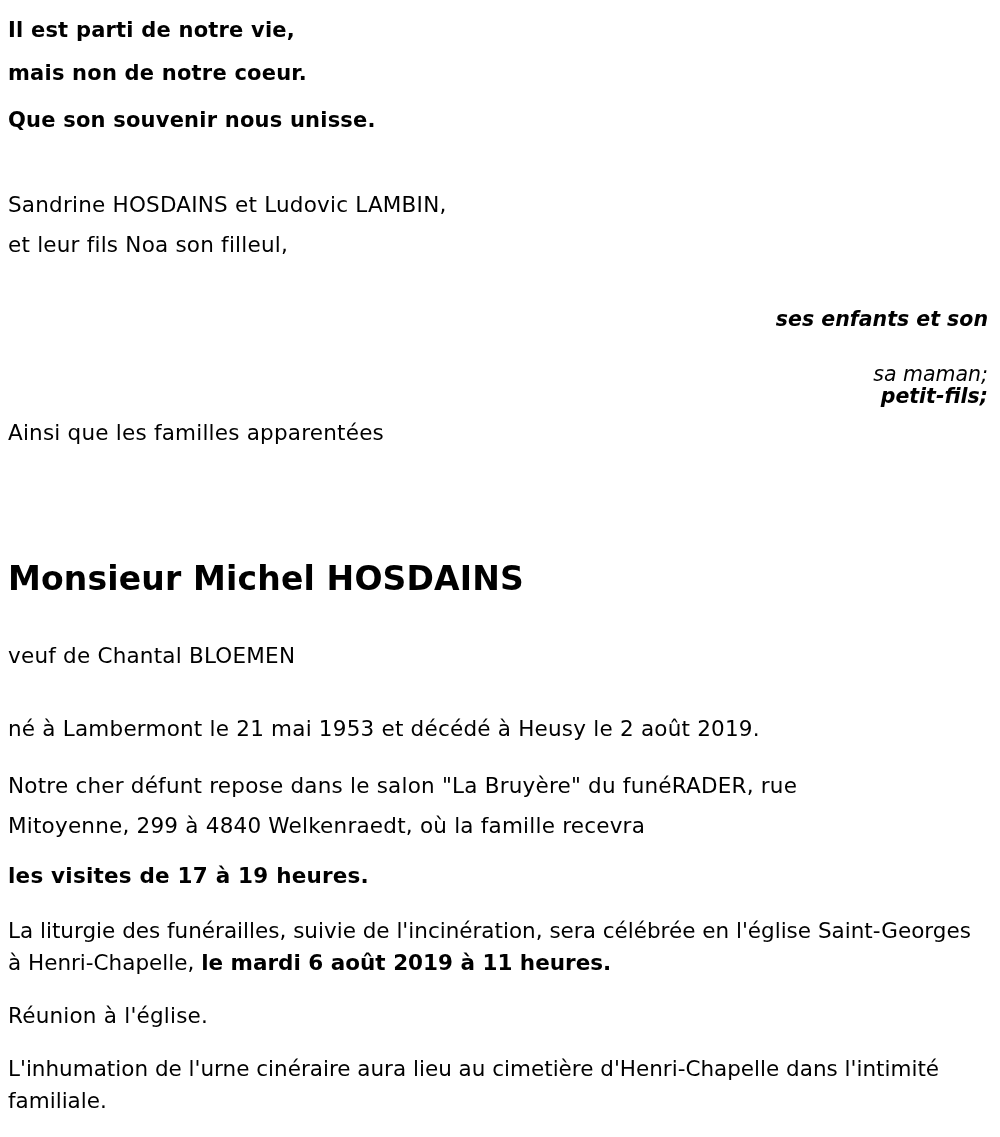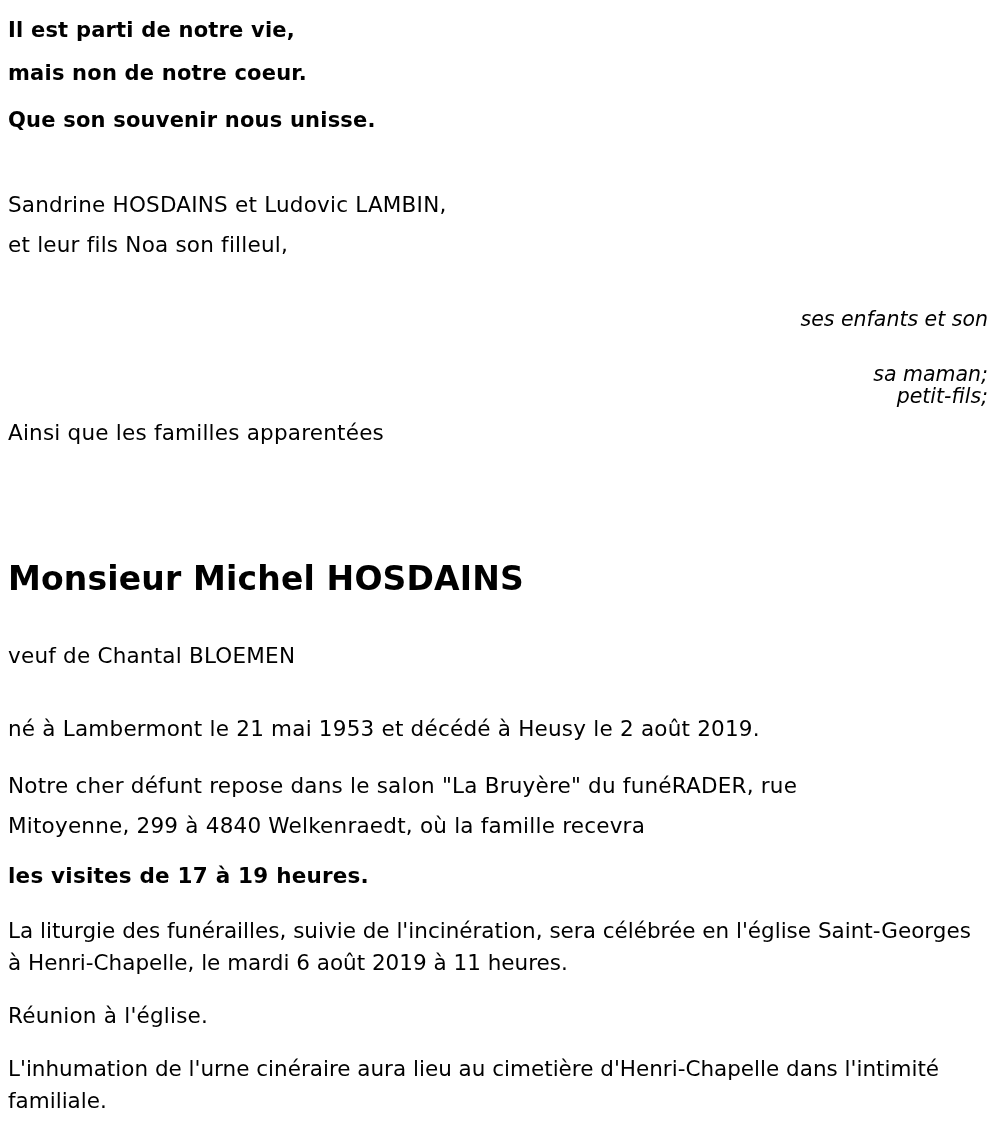--- a/index.html
+++ b/index.html
@@ -64,35 +64,35 @@
     white-space: pre;
   }
 
   .wrapblock {
     position: absolute;
     left: 8px;
     width: 980px;
     font-size: 21.5px;
     line-height: 1.48;
   }
-  .wrapblock b { font-weight: normal; margin-top: 36px; }
+  .wrapblock b { font-weight: bold; margin-top: 36px; }
 </style>
 </head>
 <body>
 
 <div class="notice">
 
   <div class="line verse" style="top:20px;">Il est parti de notre vie,</div>
   <div class="line verse" style="top:63px;">mais non de notre coeur.</div>
   <div class="line verse" style="top:110px;">Que son souvenir nous unisse.</div>
 
   <div class="line" style="top:194px;">Sandrine HOSDAINS et Ludovic LAMBIN,</div>
   <div class="line" style="top:234px;">et leur fils Noa son filleul,</div>
 
-  <div class="relation" style="top:255px;">
+  <div class="relation" style="top:255px;font-weight:bold;">
     <div>ses enfants et son</div>
     <div>petit-fils;</div>
   </div>
 
 
   <div class="relation" style="top:362px;">sa maman;</div>
 
   <div class="line" style="top:422px;">Ainsi que les familles apparentées</div>
 
 

